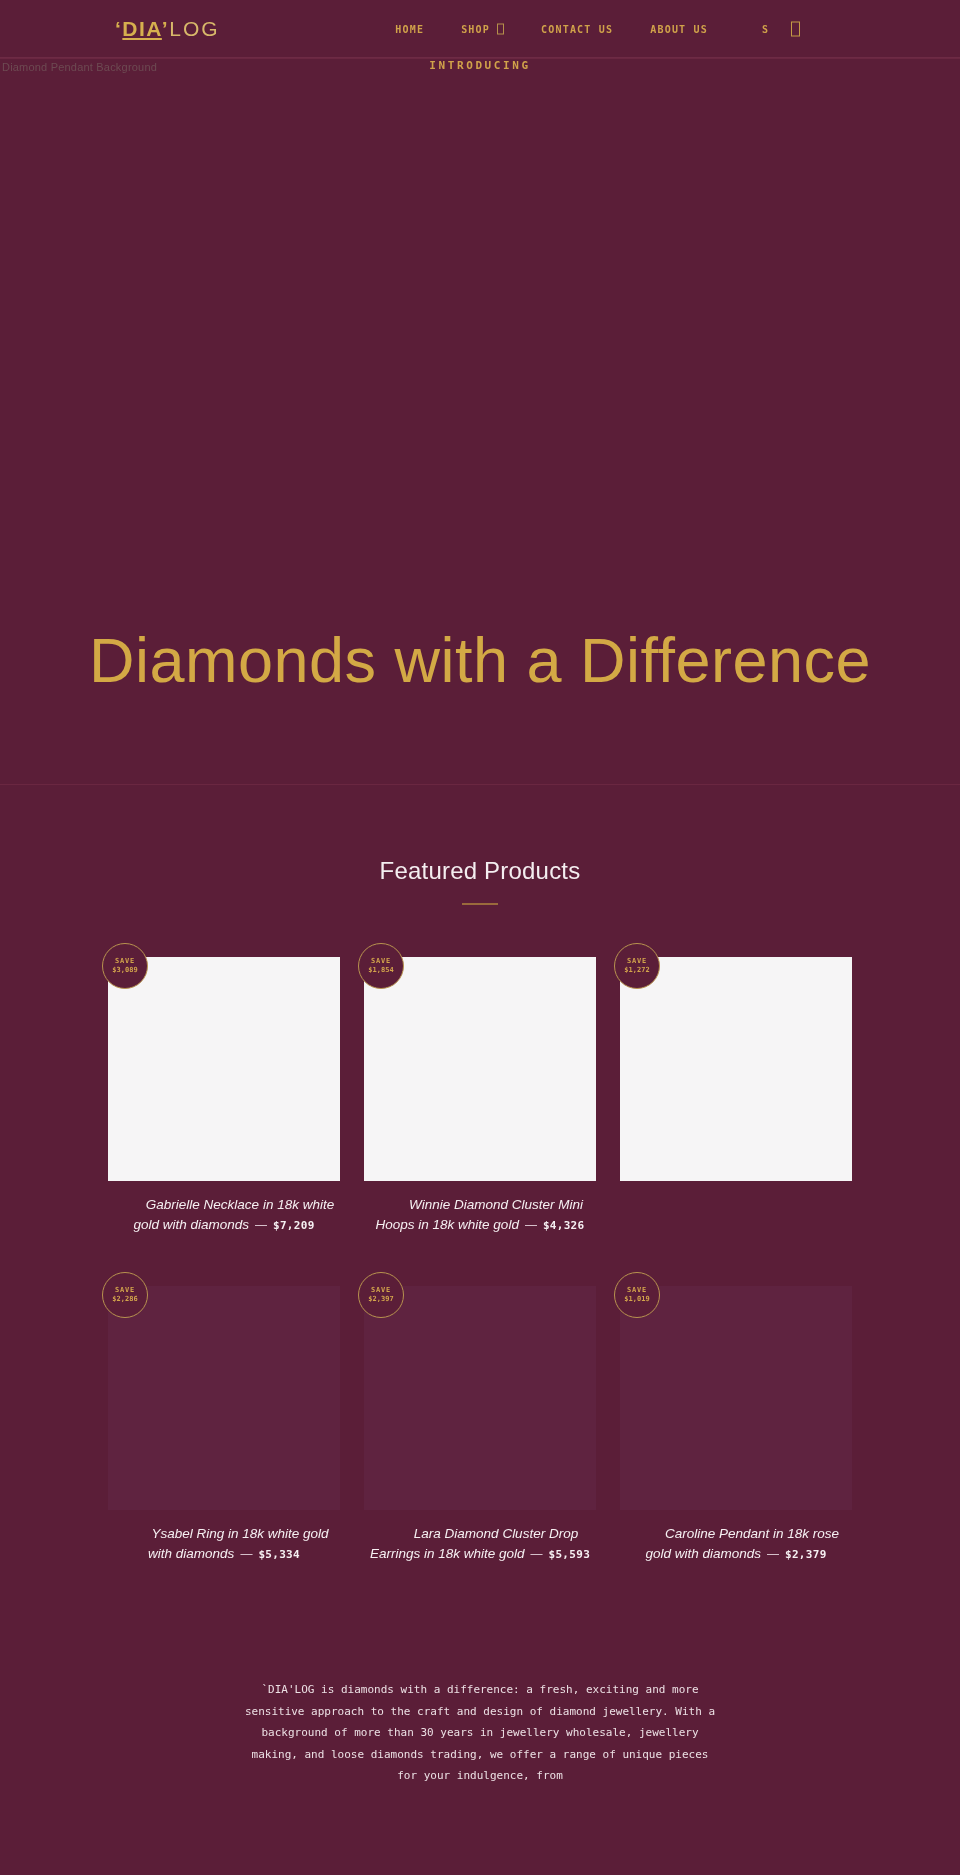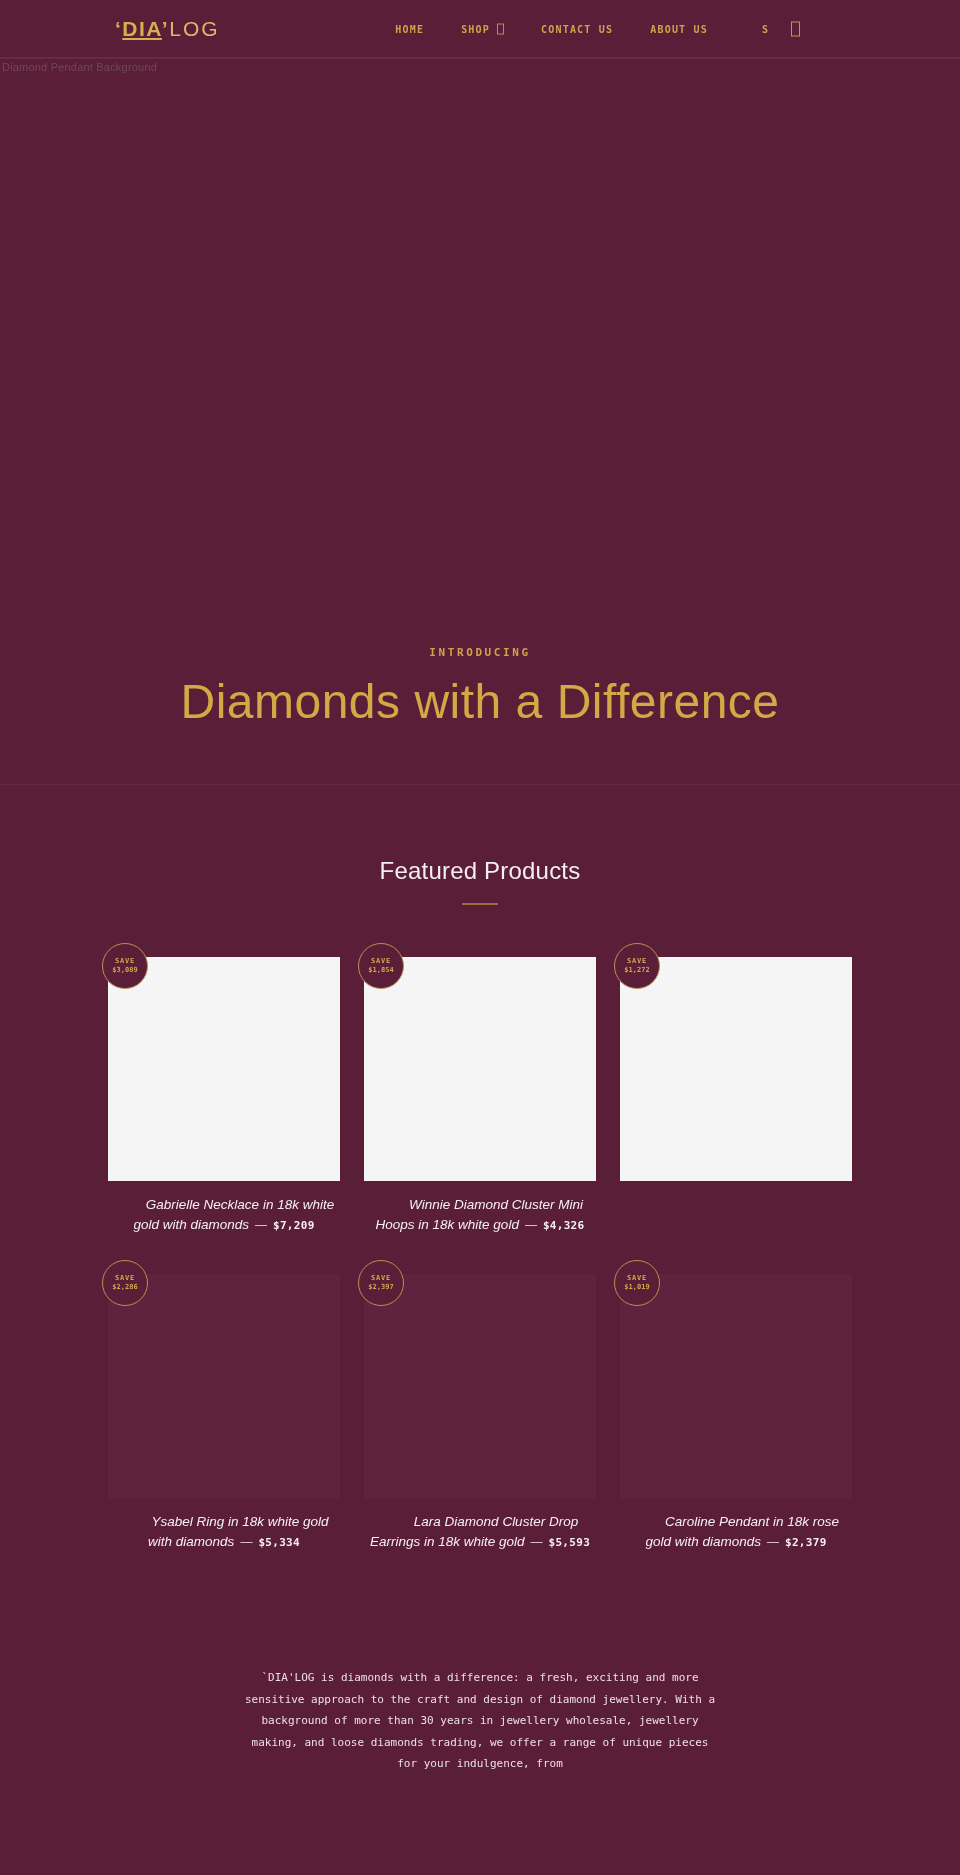--- a/index.html
+++ b/index.html
@@ -134,37 +134,36 @@
 
   .hero-inner {
     position: absolute;
     top: 0;
     left: 0;
     width: 960px;
     height: 727px;
     display: flex;
     flex-direction: column;
     align-items: center;
-    justify-content: flex-end;
+    justify-content: space-between;
     padding-bottom: 90px;
-    margin-top: 33px;
   }
 
   .hero-eyebrow {
     font-family: "DejaVu Sans Mono", monospace;
     font-size: 11px;
     font-weight: bold;
     letter-spacing: 2.6px;
     color: #d0a24a;
     margin-bottom: 16px;
   }
 
   .hero-title {
     font-family: "Liberation Sans", sans-serif;
-    font-size: 48px;
+    font-size: 63px;
     font-weight: 400;
     color: #d3a945;
     letter-spacing: 0.5px;
     line-height: 1.12;
     text-align: center;
   }
 
   
   .featured {
     width: 960px;
@@ -185,21 +184,21 @@
     width: 36px;
     height: 2px;
     background: #9a6a3c;
     margin: 18px auto 0;
   }
 
   .product-grid {
     display: flex;
     flex-wrap: wrap;
     justify-content: center;
-    gap: 4px 24px;
+    gap: 16px 24px;
     padding: 52px 105px 0;
   }
 
   .product-card {
     width: 232px;
     margin-bottom: 36px;
     position: relative;
     cursor: pointer;
   }
 

